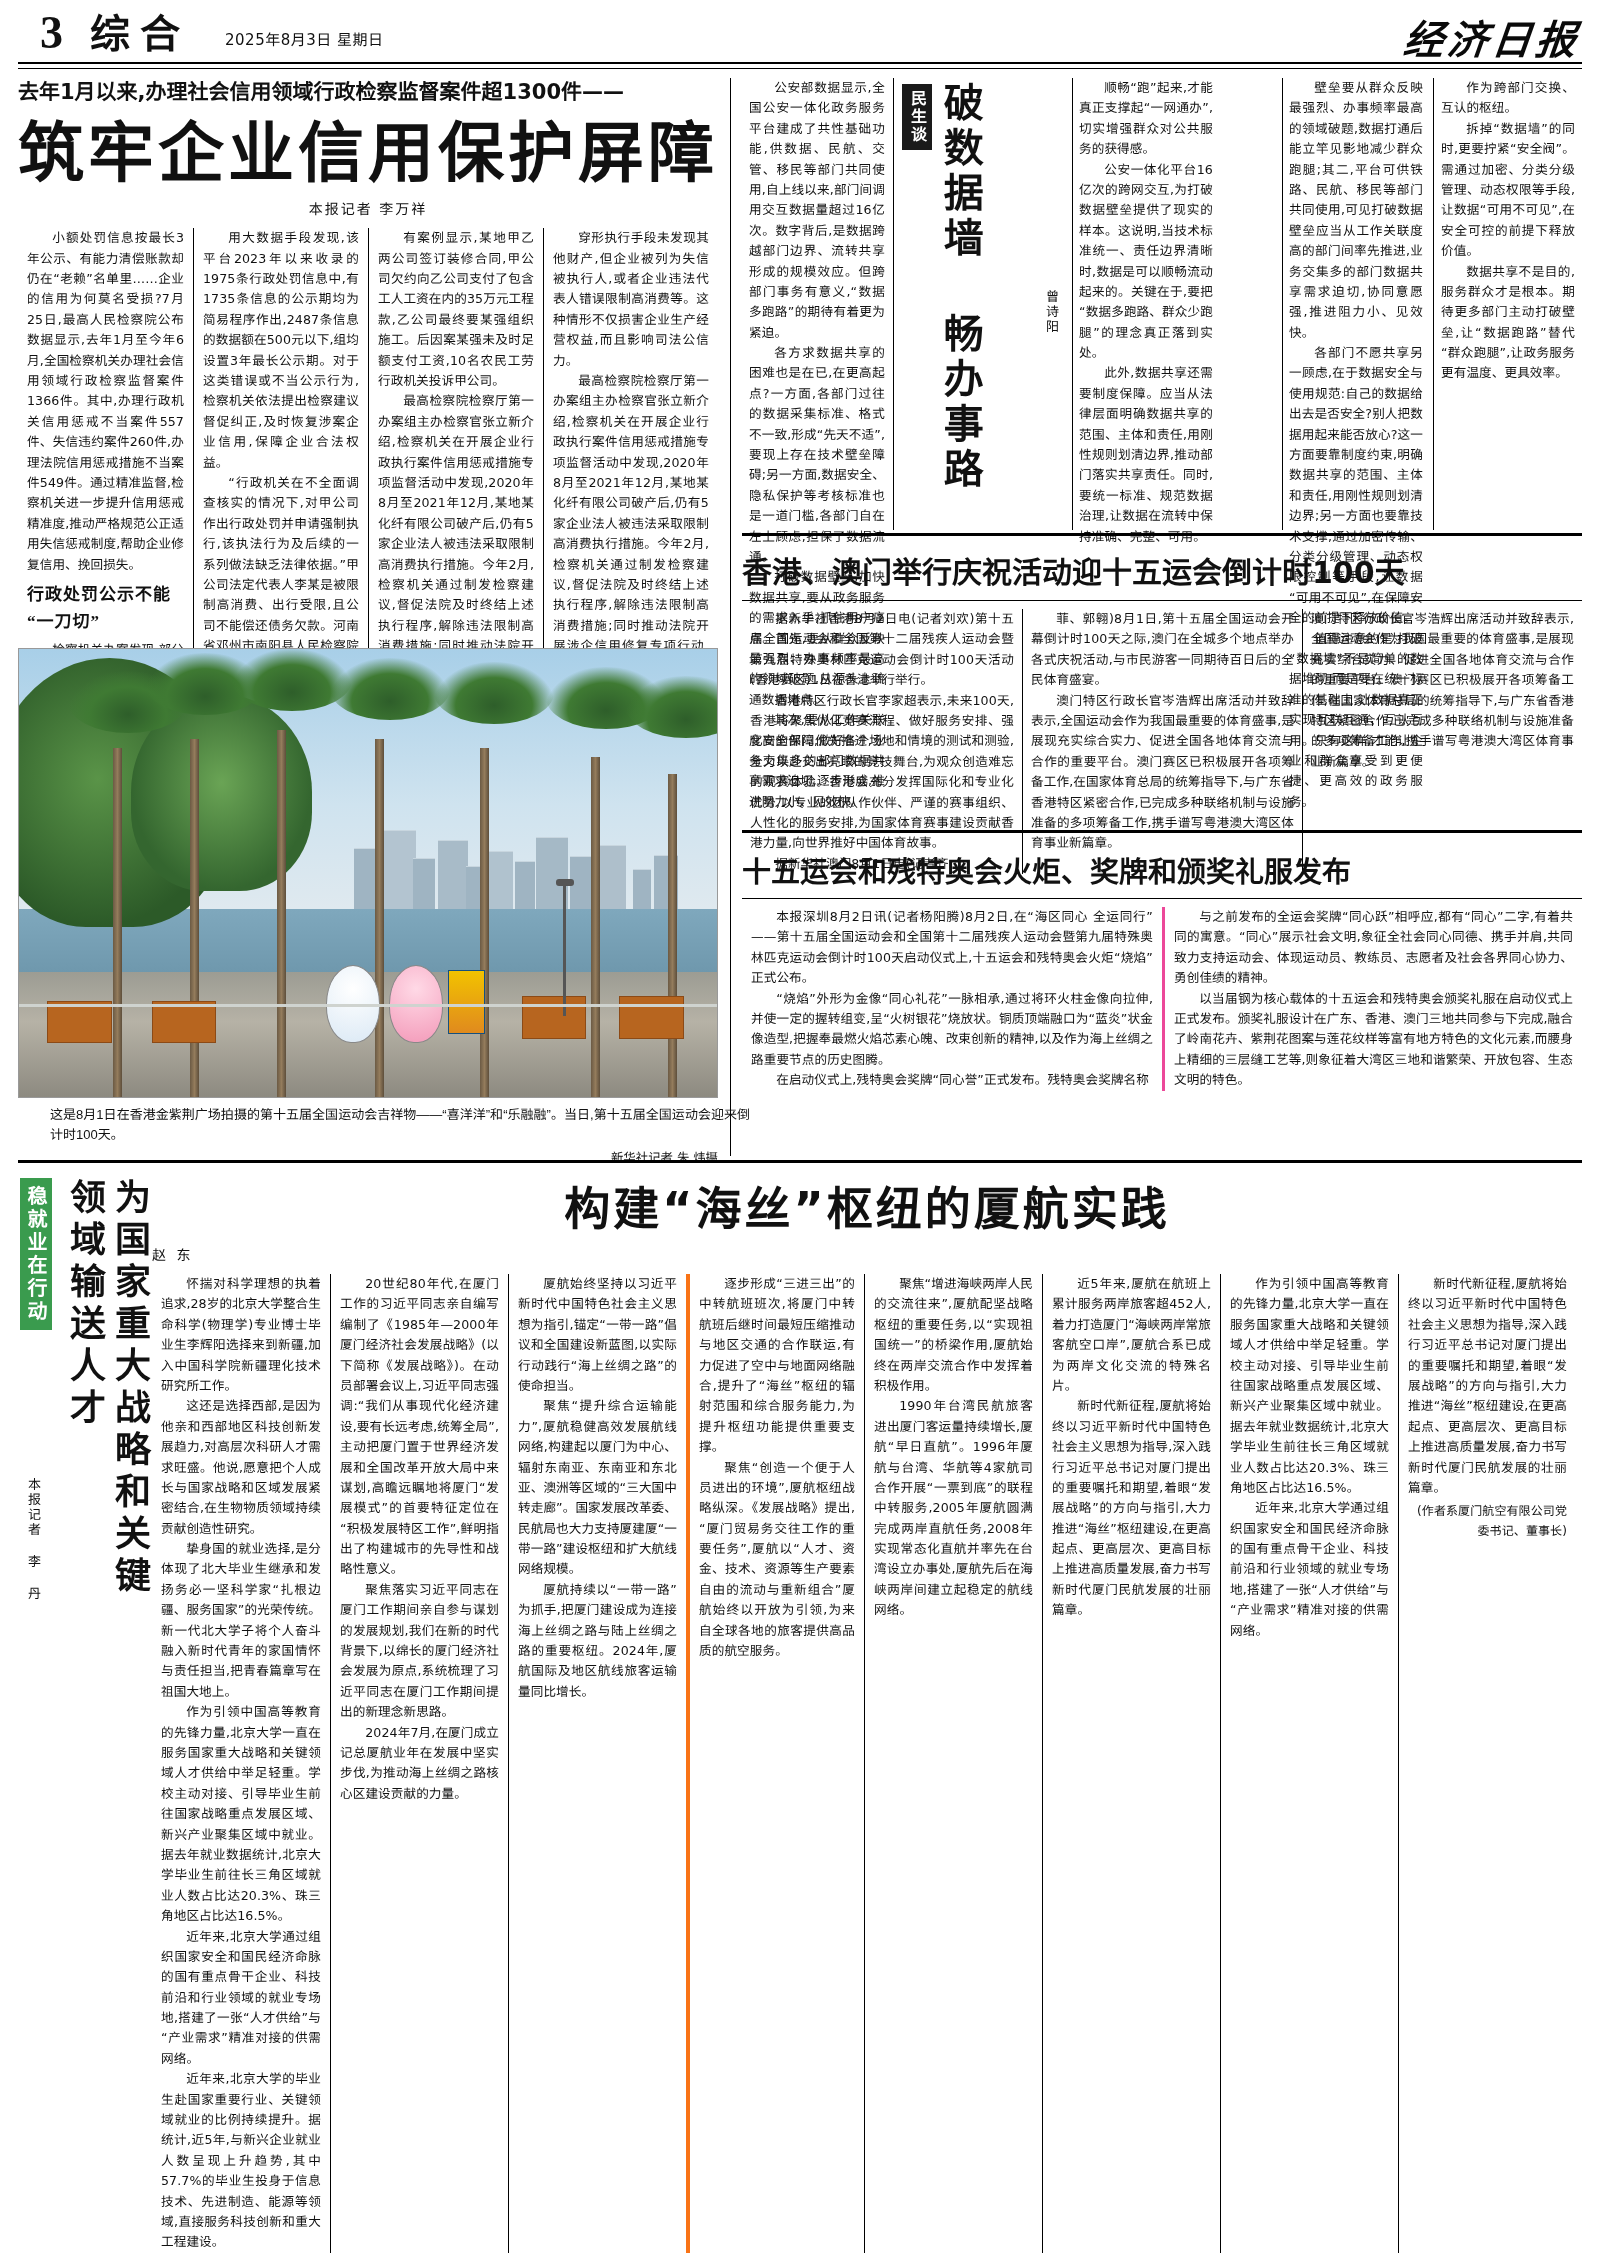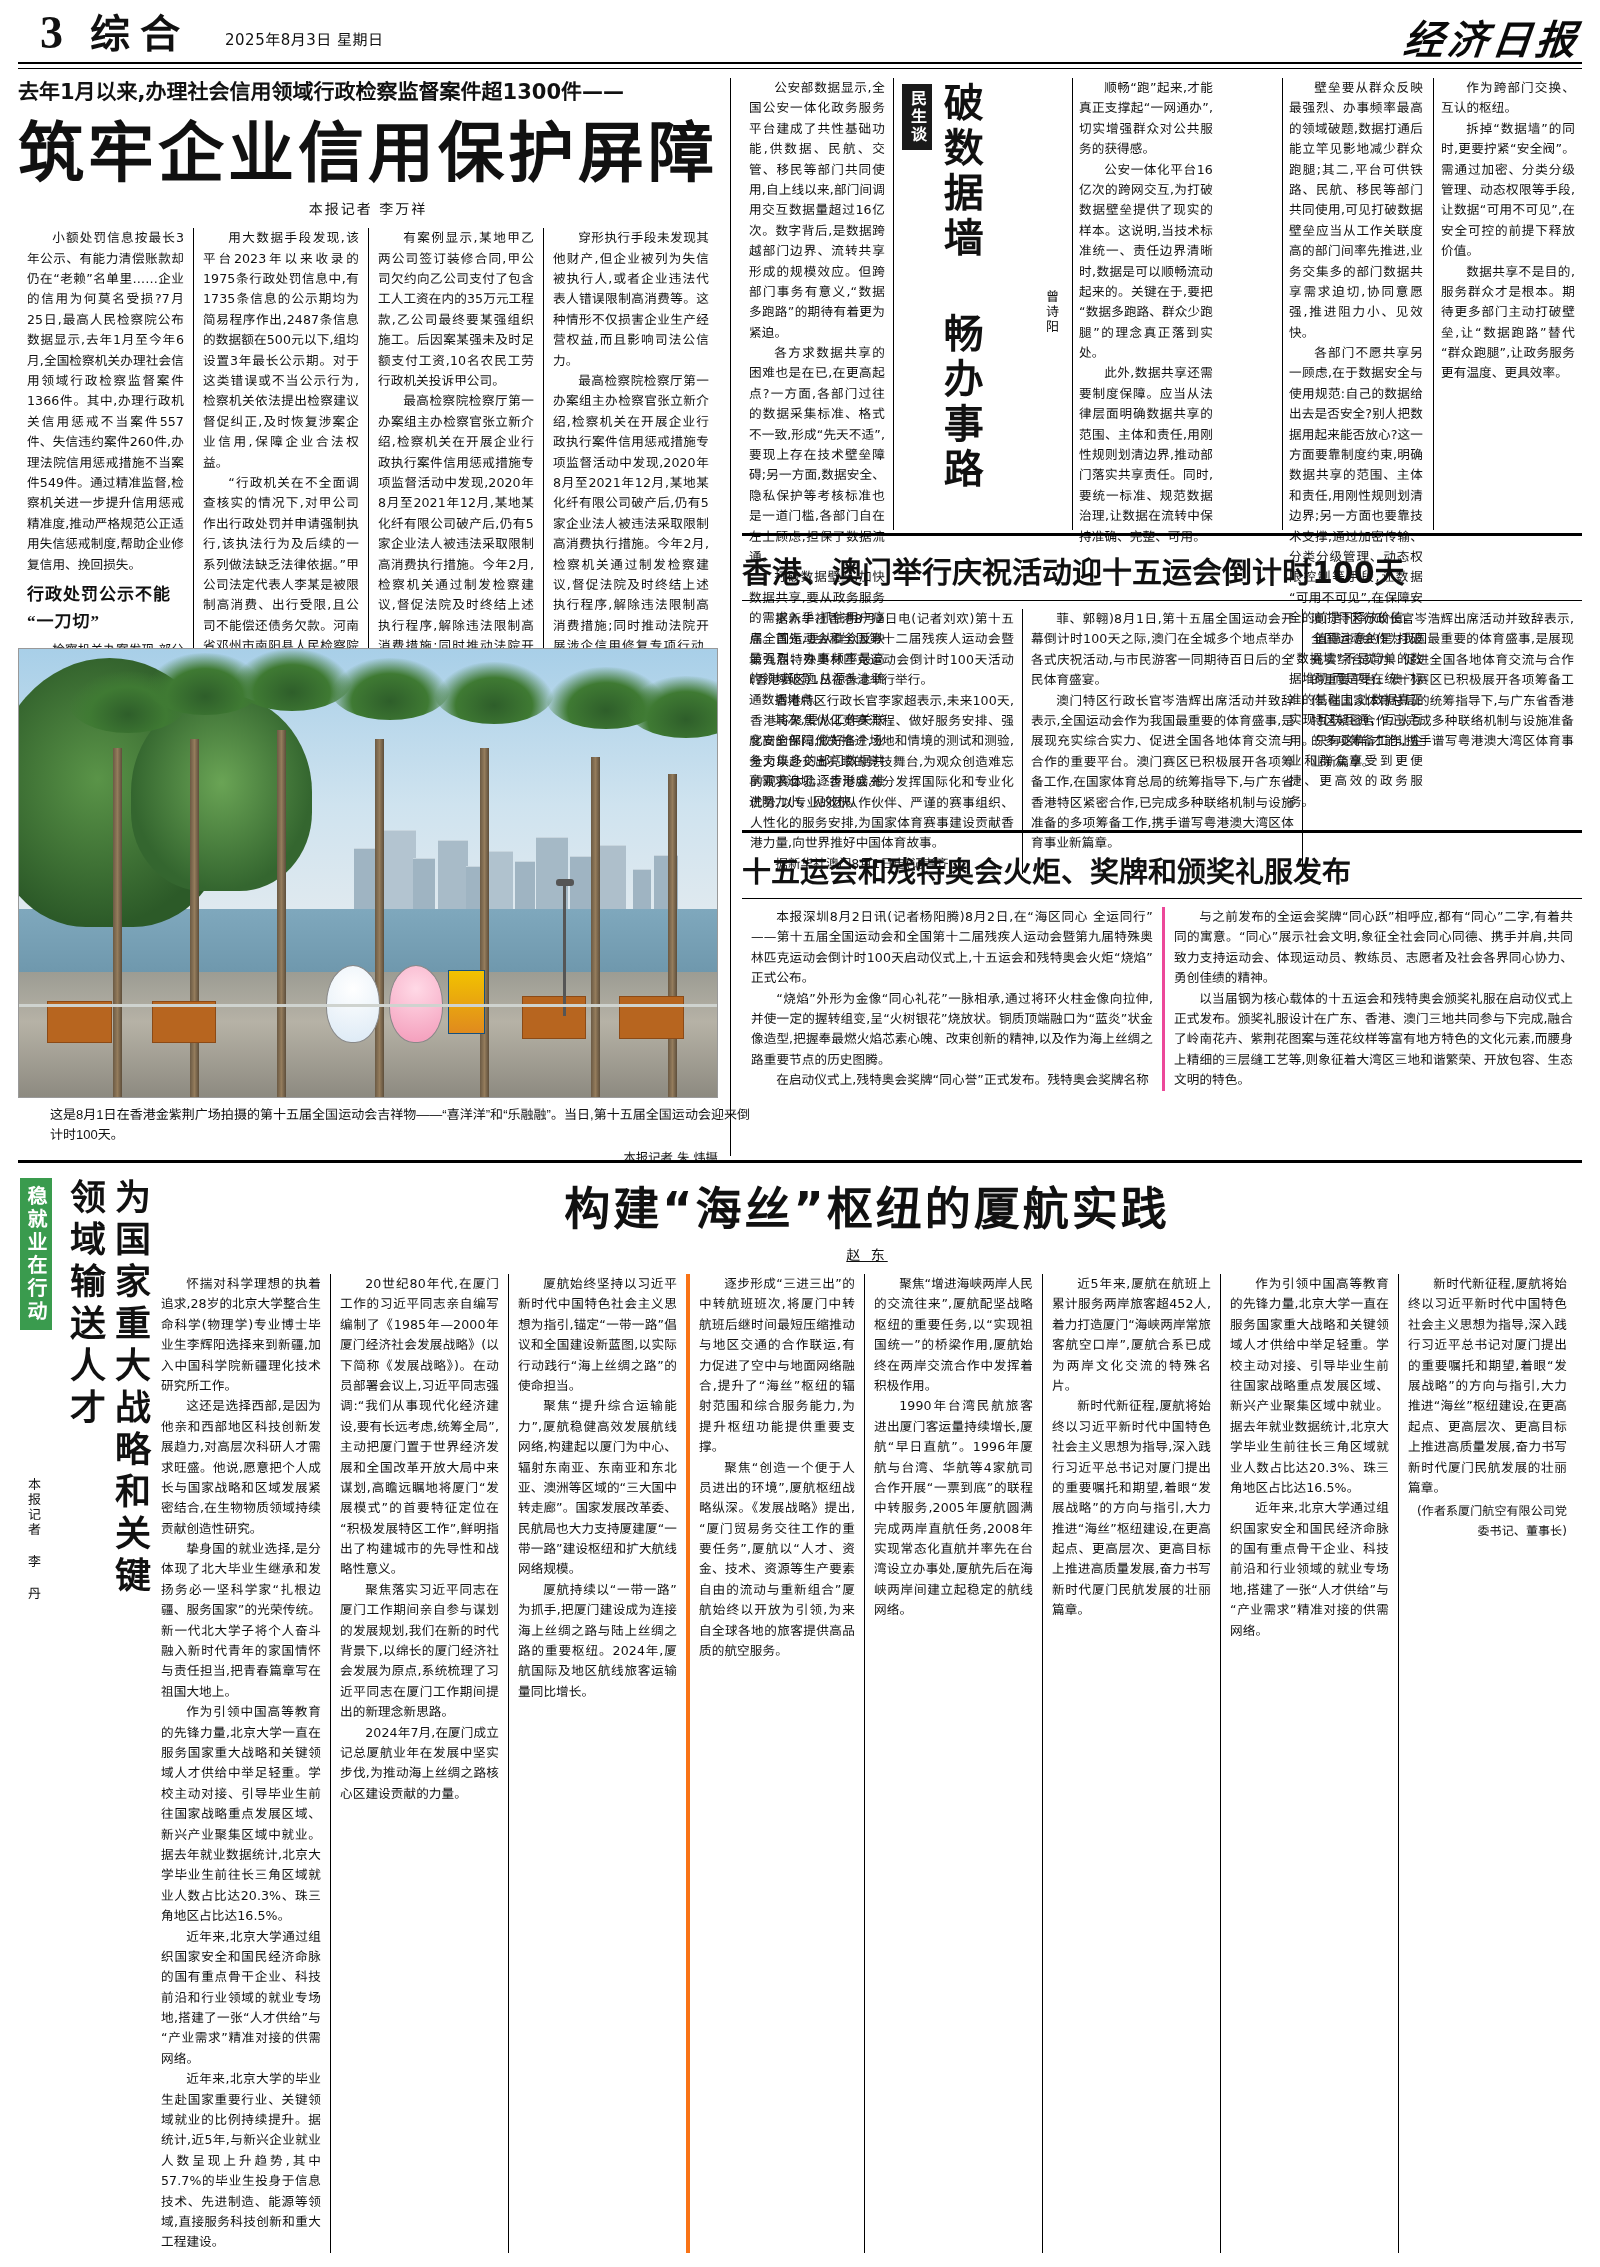--- a/index.html
+++ b/index.html
@@ -138,22 +138,22 @@
   #photo-credit{
     width:700px;box-sizing:border-box;text-align:right;
     font-size:12.4px;margin-top:3px;
     font-family:"DejaVu Sans","Liberation Sans",sans-serif;
   }
   #bottom-head{
     text-align:center;font-size:46px;font-weight:bold;
     font-family:"DejaVu Sans","Liberation Sans",sans-serif;
     letter-spacing:3px;margin:0 0 6px 0;
   }
-  #bottom-byline{text-align:center;font-size:14px;letter-spacing:3px;
-    font-family:"DejaVu Sans","Liberation Sans",sans-serif;margin-bottom:10px;text-decoration:underline;}
+  #bottom-byline{font-size:14px;letter-spacing:3px;
+    font-family:"DejaVu Sans","Liberation Sans",sans-serif;margin-bottom:10px;}
 
   
   #vert-left{
     position:absolute;left:18px;top:1178px;width:128px;height:480px;
   }
   .vtext{
     writing-mode:vertical-rl;text-orientation:upright;
     font-family:"DejaVu Sans","Liberation Sans",sans-serif;
     font-weight:bold;
   }
@@ -313,21 +313,21 @@
       <div class="mascot" style="left:44%;bottom:12%;width:7.5%;height:17%;background:radial-gradient(circle at 50% 30%,#ffffff,#dbe9f5);"></div>
       <div class="mascot" style="left:53%;bottom:12%;width:7.5%;height:17%;background:radial-gradient(circle at 50% 30%,#ffd9e6,#f39ab9);"></div>
       <div class="banner" style="left:61.5%;bottom:14%;width:5%;height:14%;background:linear-gradient(#f2c200,#e08a1e);"></div>
 
       <div style="position:absolute;left:78%;bottom:18%;width:3px;height:30%;background:#555;"></div>
       <div style="position:absolute;left:77%;bottom:47%;width:18px;height:7px;background:#555;border-radius:3px;"></div>
 
       <div style="position:absolute;left:0;bottom:20%;width:100%;height:3px;background:#cfd3cf;"></div>
     </div>
     <div id="caption">这是8月1日在香港金紫荆广场拍摄的第十五届全国运动会吉祥物——“喜洋洋”和“乐融融”。当日,第十五届全国运动会迎来倒计时100天。</div>
-    <div id="photo-credit">本报记者 朱  炜摄</div>
+    <div id="photo-credit">新华社记者 朱  炜摄</div>
   </div>
 
   <div class="sep-v" style="left:730px;top:78px;height:1078px;"></div>
 
   <div id="storyA">
 
     <div class="acol body" style="left:0px;width:150px;">
       <p>公安部数据显示,全国公安一体化政务服务平台建成了共性基础功能,供数据、民航、交管、移民等部门共同使用,自上线以来,部门间调用交互数据量超过16亿次。数字背后,是数据跨越部门边界、流转共享形成的规模效应。但跨部门事务有意义,“数据多跑路”的期待有着更为紧迫。</p>
       <p>各方求数据共享的困难也是在已,在更高起点?一方面,各部门过往的数据采集标准、格式不一致,形成“先天不适”,要现上存在技术壁垒障碍;另一方面,数据安全、隐私保护等考核标准也是一道门槛,各部门自在左上顾虑,担保了数据流通。</p>
       <p>打破数据壁垒,加快数据共享,要从政务服务的需求入手,抓住用户痛点。首先,要从群众反映最强烈、办事频率最高的领域破题,从源头上疏通数据堵点。</p>

